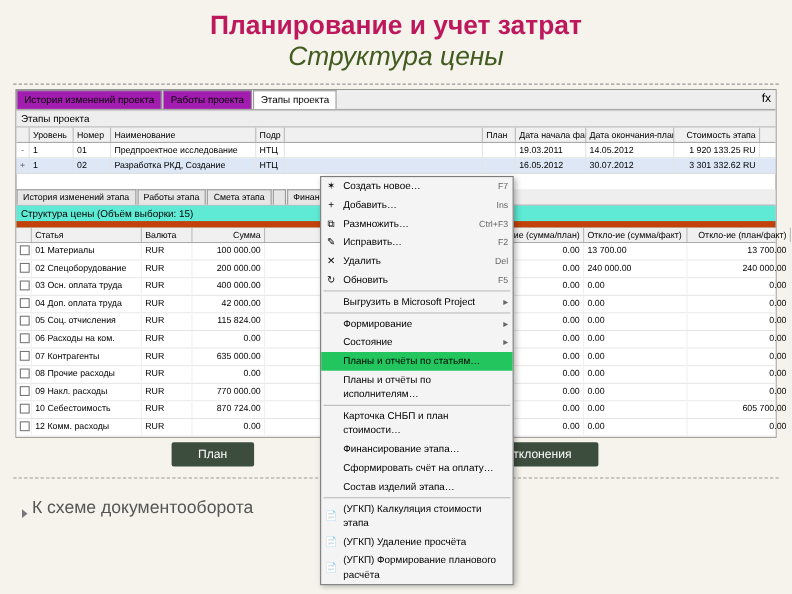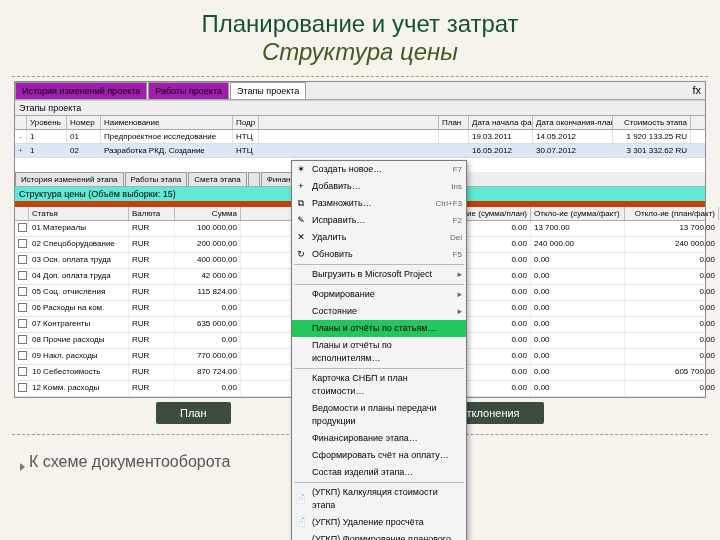--- a/index.html
+++ b/index.html
@@ -1,18 +1,18 @@
 <!DOCTYPE html>
 <html><head>
 <meta charset="utf-8">
 <style>
 *{box-sizing:border-box;margin:0;padding:0;font-family:Arial,sans-serif}
 body{width:720px;height:540px;background:#f5f3ec;overflow:hidden;position:relative}
 .title-area{padding:10px 0 6px;text-align:center}
-.title-area h1{font-size:24px;font-weight:normal;color:#14532d}
+.title-area h1{font-size:24px;font-weight:bold;color:#be185d}
 .title-area h2{font-size:24px;font-weight:normal;font-style:italic;color:#425b1f}
 .dash-line{border-top:1px dashed #999;margin:4px 12px}
 .app{background:#fff;border:1px solid #8c8c8c;margin:0 14px;position:relative;font-size:9px}
 .top-tabs{display:flex;border-bottom:1px solid #aaa;background:#eee;position:relative}
 .top-tab{padding:3px 6px;border:1px solid #999;border-bottom:none;margin-right:1px;background:#a21caf;font-size:9px;cursor:pointer}
 .top-tab.active{background:#fff}
 .fx-icon{position:absolute;right:4px;top:2px;font-size:11px}
 .section-bar{background:#eee;border-top:1px solid #ccc;border-bottom:1px solid #aaa;padding:2px 4px;font-size:9px}
 .stage-head{display:flex;background:#f0f0f0;border-bottom:1px solid #aaa}
 .stage-head .cell{border-right:1px solid #bbb;padding:2px 3px;font-size:8px;overflow:hidden;white-space:nowrap}
@@ -287,23 +287,20 @@
         <span>Планы и отчёты по статьям…</span>
       </div>
       <div class="ctx-item">
         <span>Планы и отчёты по исполнителям…</span>
       </div>
       <div class="ctx-sep"></div>
       <div class="ctx-item">
         <span>Карточка СНБП и план стоимости…</span>
       </div>
       <div class="ctx-item">
-        <span>Ведомости и планы передачи продукции</span>
-      </div>
-      <div class="ctx-item">
         <span>Финансирование этапа…</span>
       </div>
       <div class="ctx-item">
         <span>Сформировать счёт на оплату…</span>
       </div>
       <div class="ctx-item">
         <span>Состав изделий этапа…</span>
       </div>
       <div class="ctx-sep"></div>
       <div class="ctx-item">

